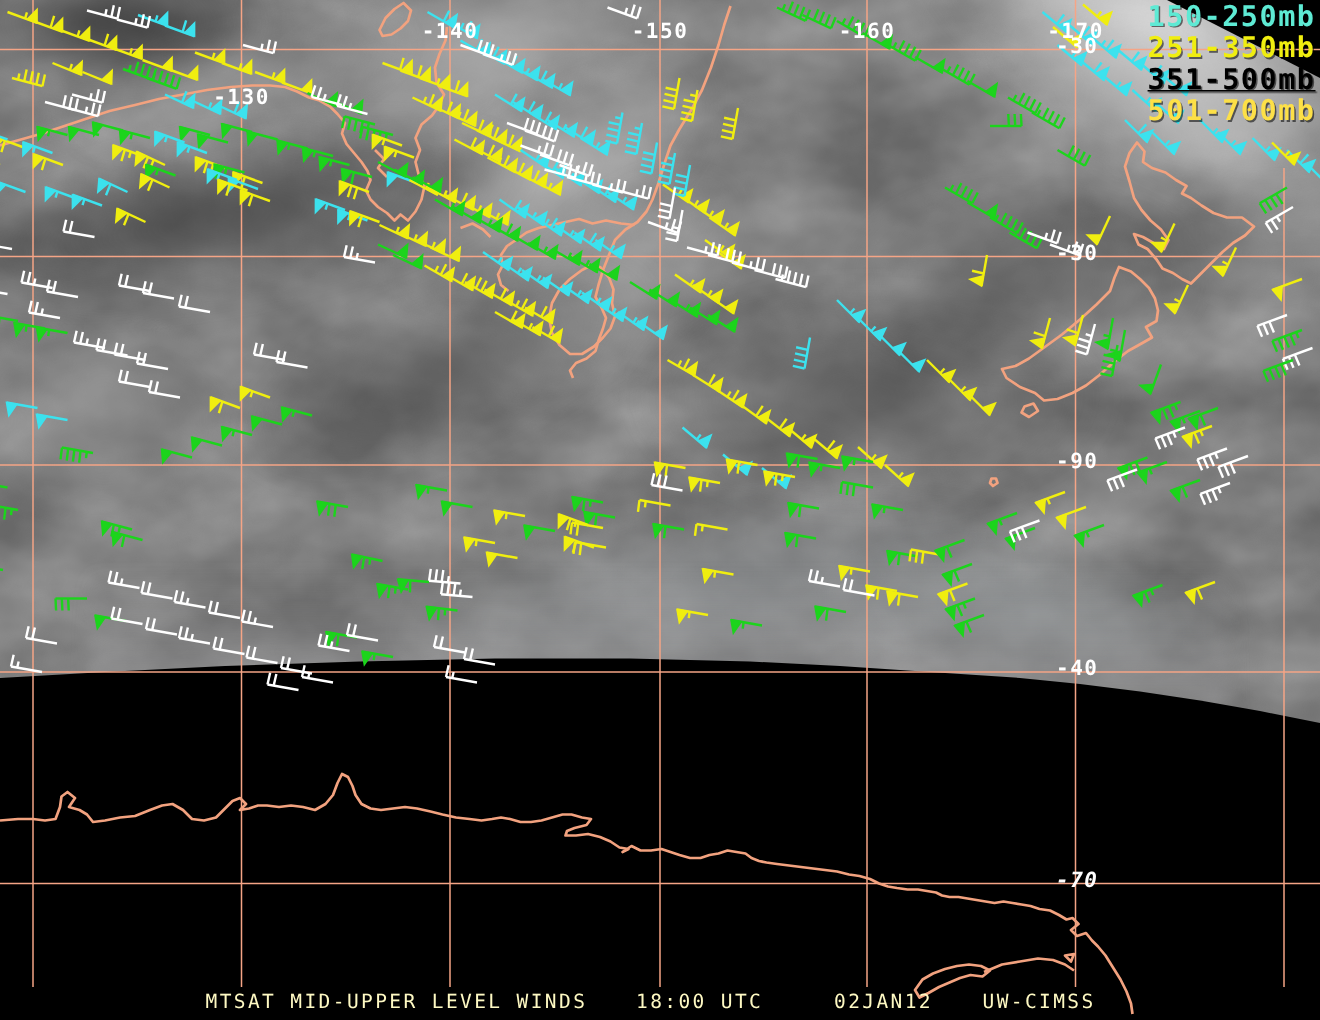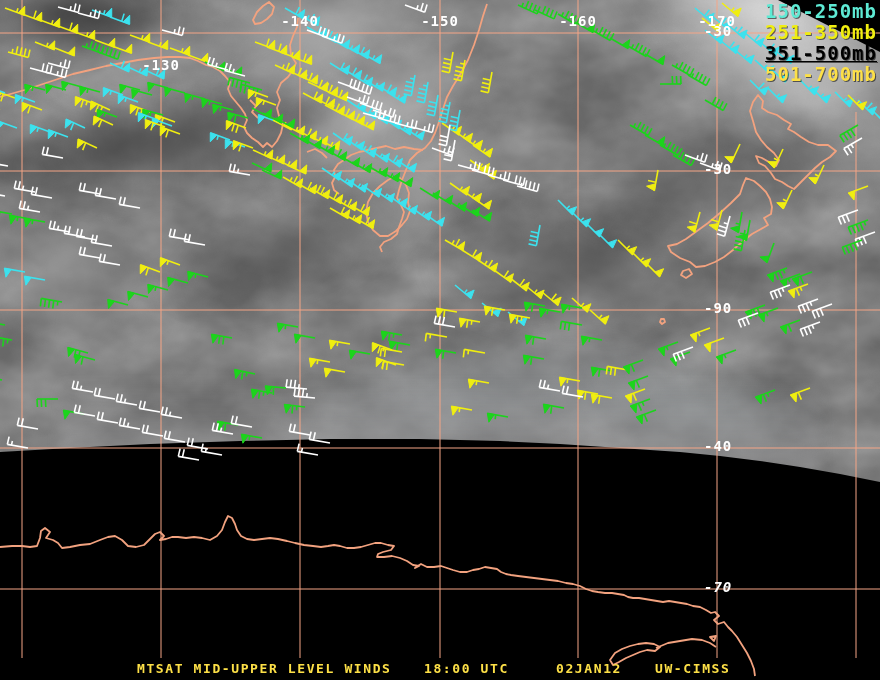--- a/index.html
+++ b/index.html
@@ -24,21 +24,21 @@
   .b13{left:-40px;top:-30px;width:220px;height:90px;background:radial-gradient(closest-side,#2e2e2e,rgba(40,40,40,0));opacity:.8;}
   .b14{left:770px;top:100px;width:160px;height:110px;background:radial-gradient(closest-side,#999,rgba(150,150,150,0));opacity:.45;}
   .b15{left:60px;top:380px;width:760px;height:90px;background:linear-gradient(to bottom,rgba(150,150,150,0),rgba(160,160,162,.45));border-radius:0;filter:blur(6px);}
   .b16{left:40px;top:20px;width:240px;height:70px;background:radial-gradient(closest-side,#a8a8a8,rgba(160,160,160,0));transform:rotate(-16deg);opacity:.55;}
   
   .glabel{position:absolute;color:#fff;font-size:14px;font-weight:bold;letter-spacing:1px;line-height:12px;white-space:pre;}
   .lon{transform:translateX(-50%);}
   .legend{position:absolute;right:3px;top:1px;text-align:right;font-size:19px;font-weight:bold;line-height:21px;letter-spacing:1px;
           text-shadow:1px 1px 0 rgba(0,0,0,.55);}
   .legend div{white-space:pre;}
-  .caption{position:absolute;color:#fde047;font-size:13px;font-weight:bold;letter-spacing:1.6px;top:663px;white-space:pre;}
+  .caption{position:absolute;color:#fef9c3;font-size:13px;font-weight:normal;letter-spacing:1.6px;top:663px;white-space:pre;}
 </style>
 </head>
 <body>
 
 <div id="stage">
 
   <div class="layer">
     <svg class="layer" width="880" height="680">
       <filter id="wv1">
           <feTurbulence type="fractalNoise" baseFrequency="0.011 0.016" numOctaves="4" seed="11"></feTurbulence>

